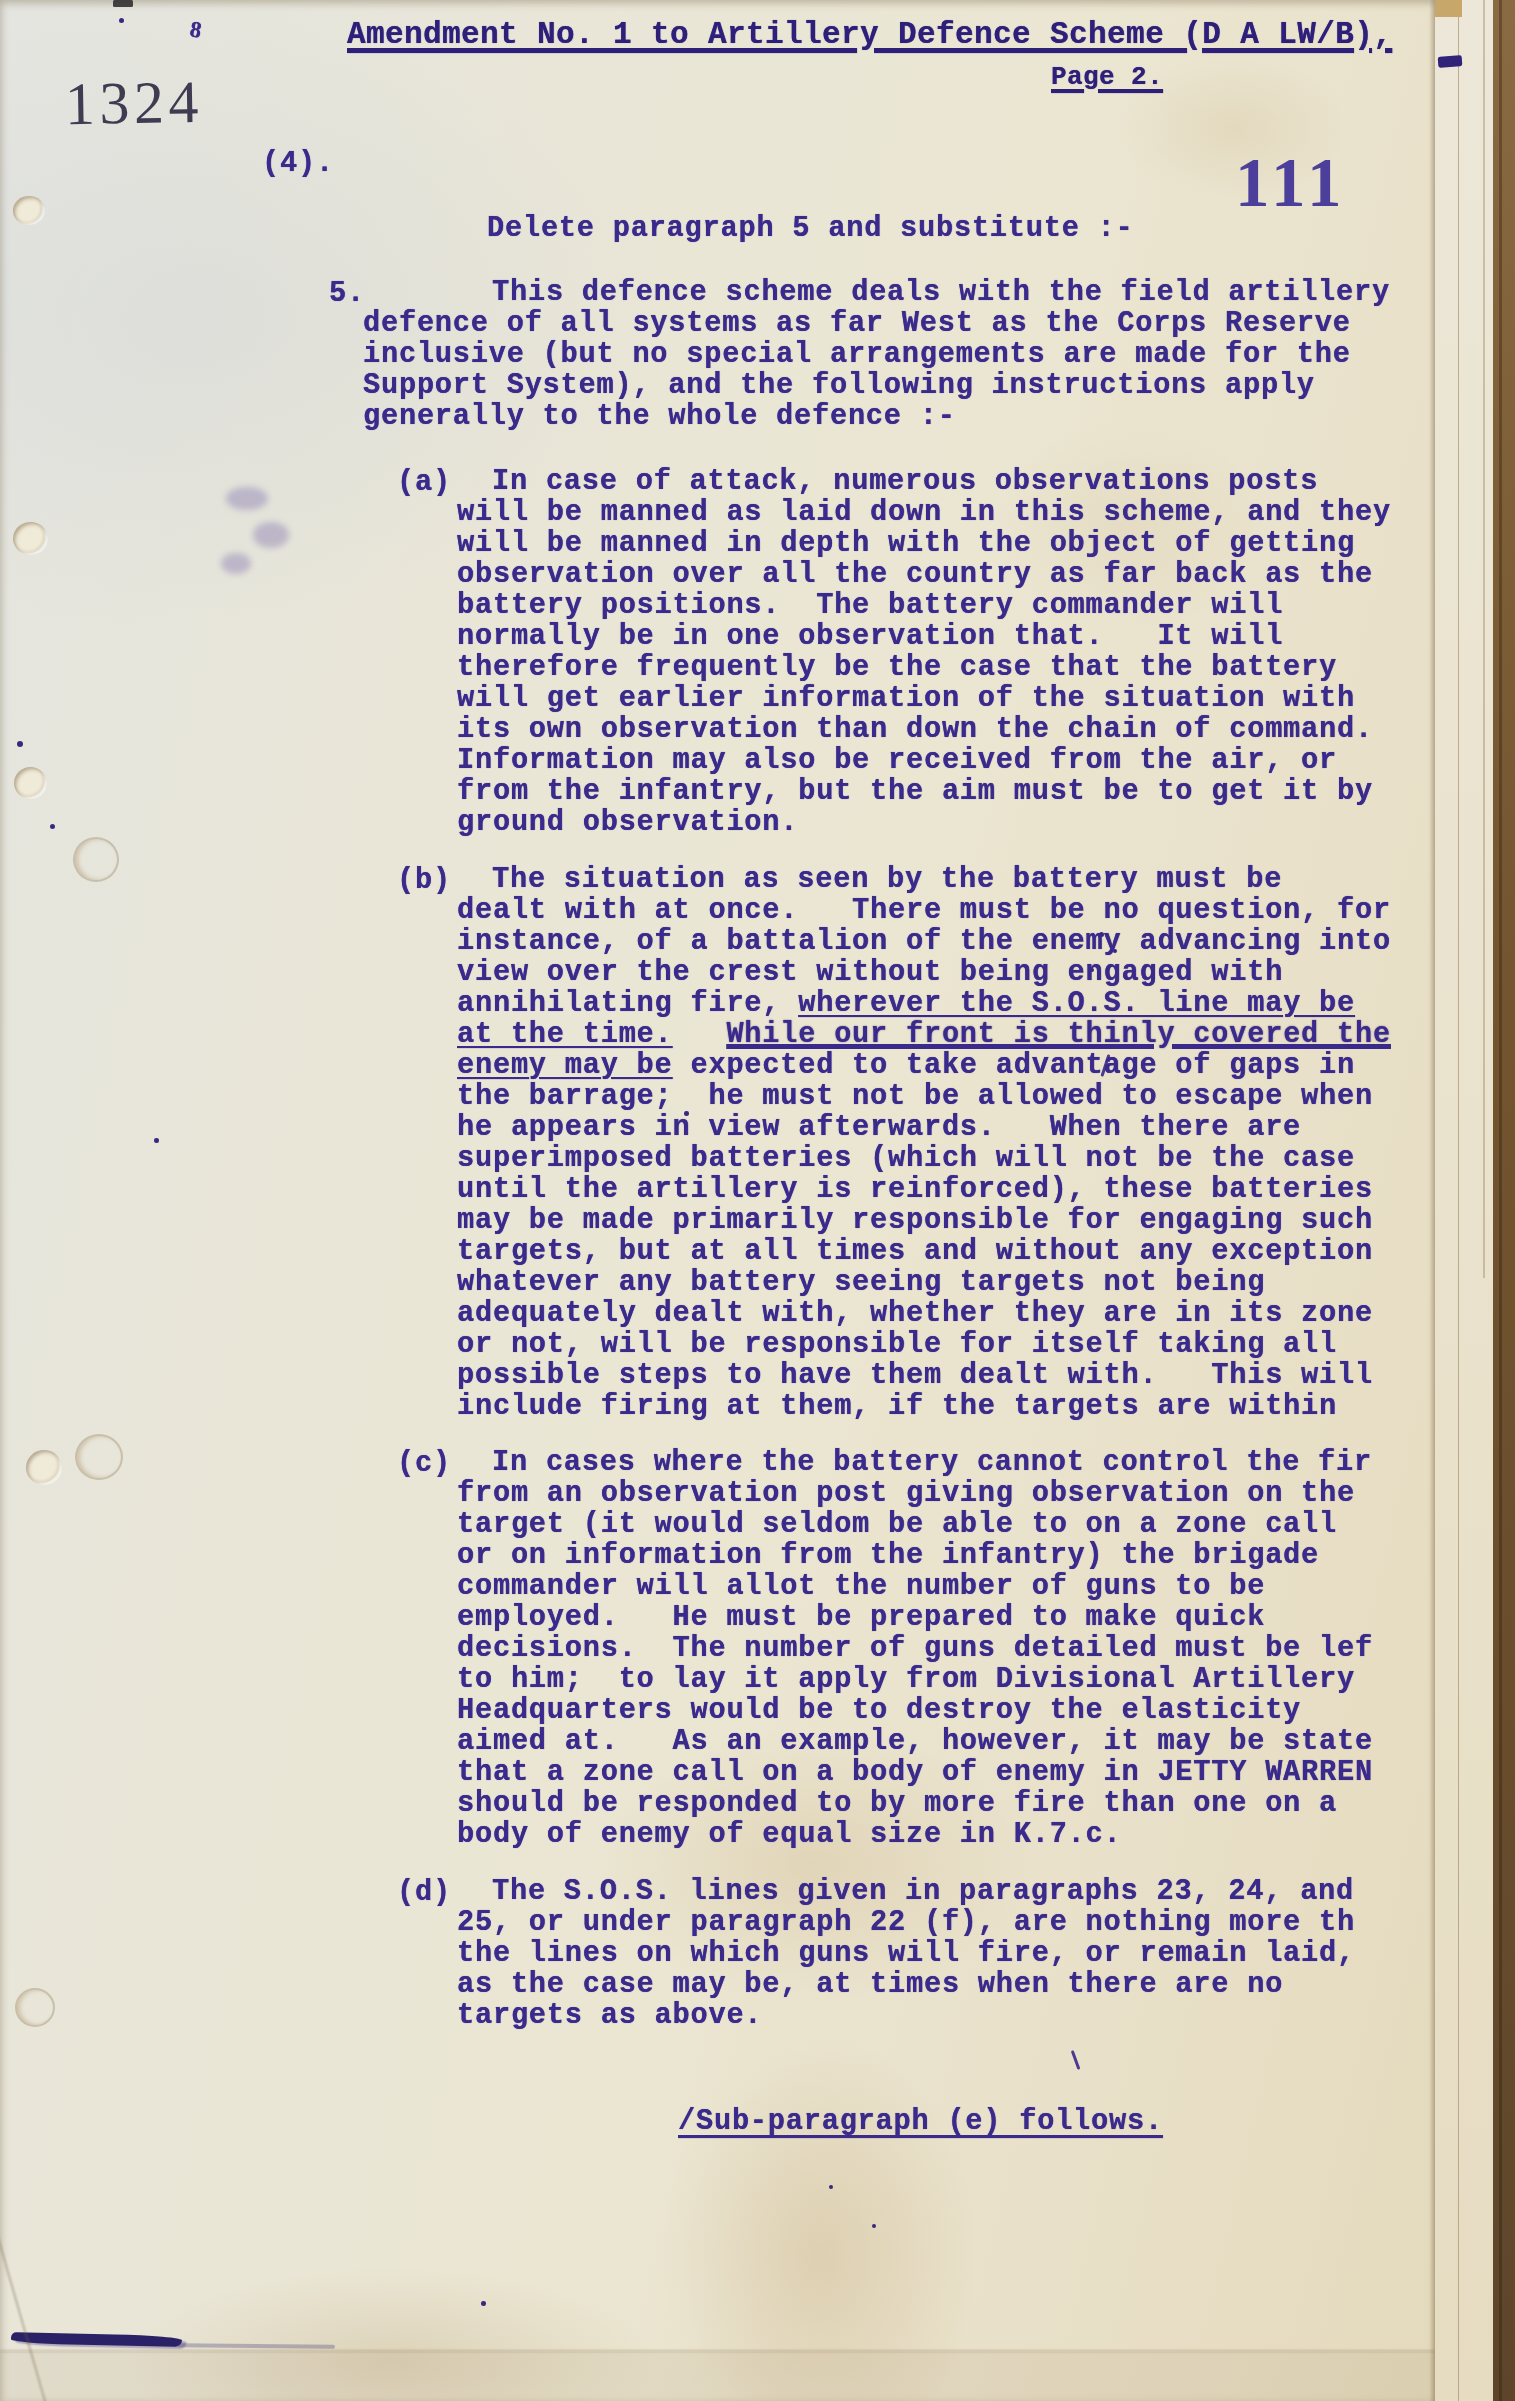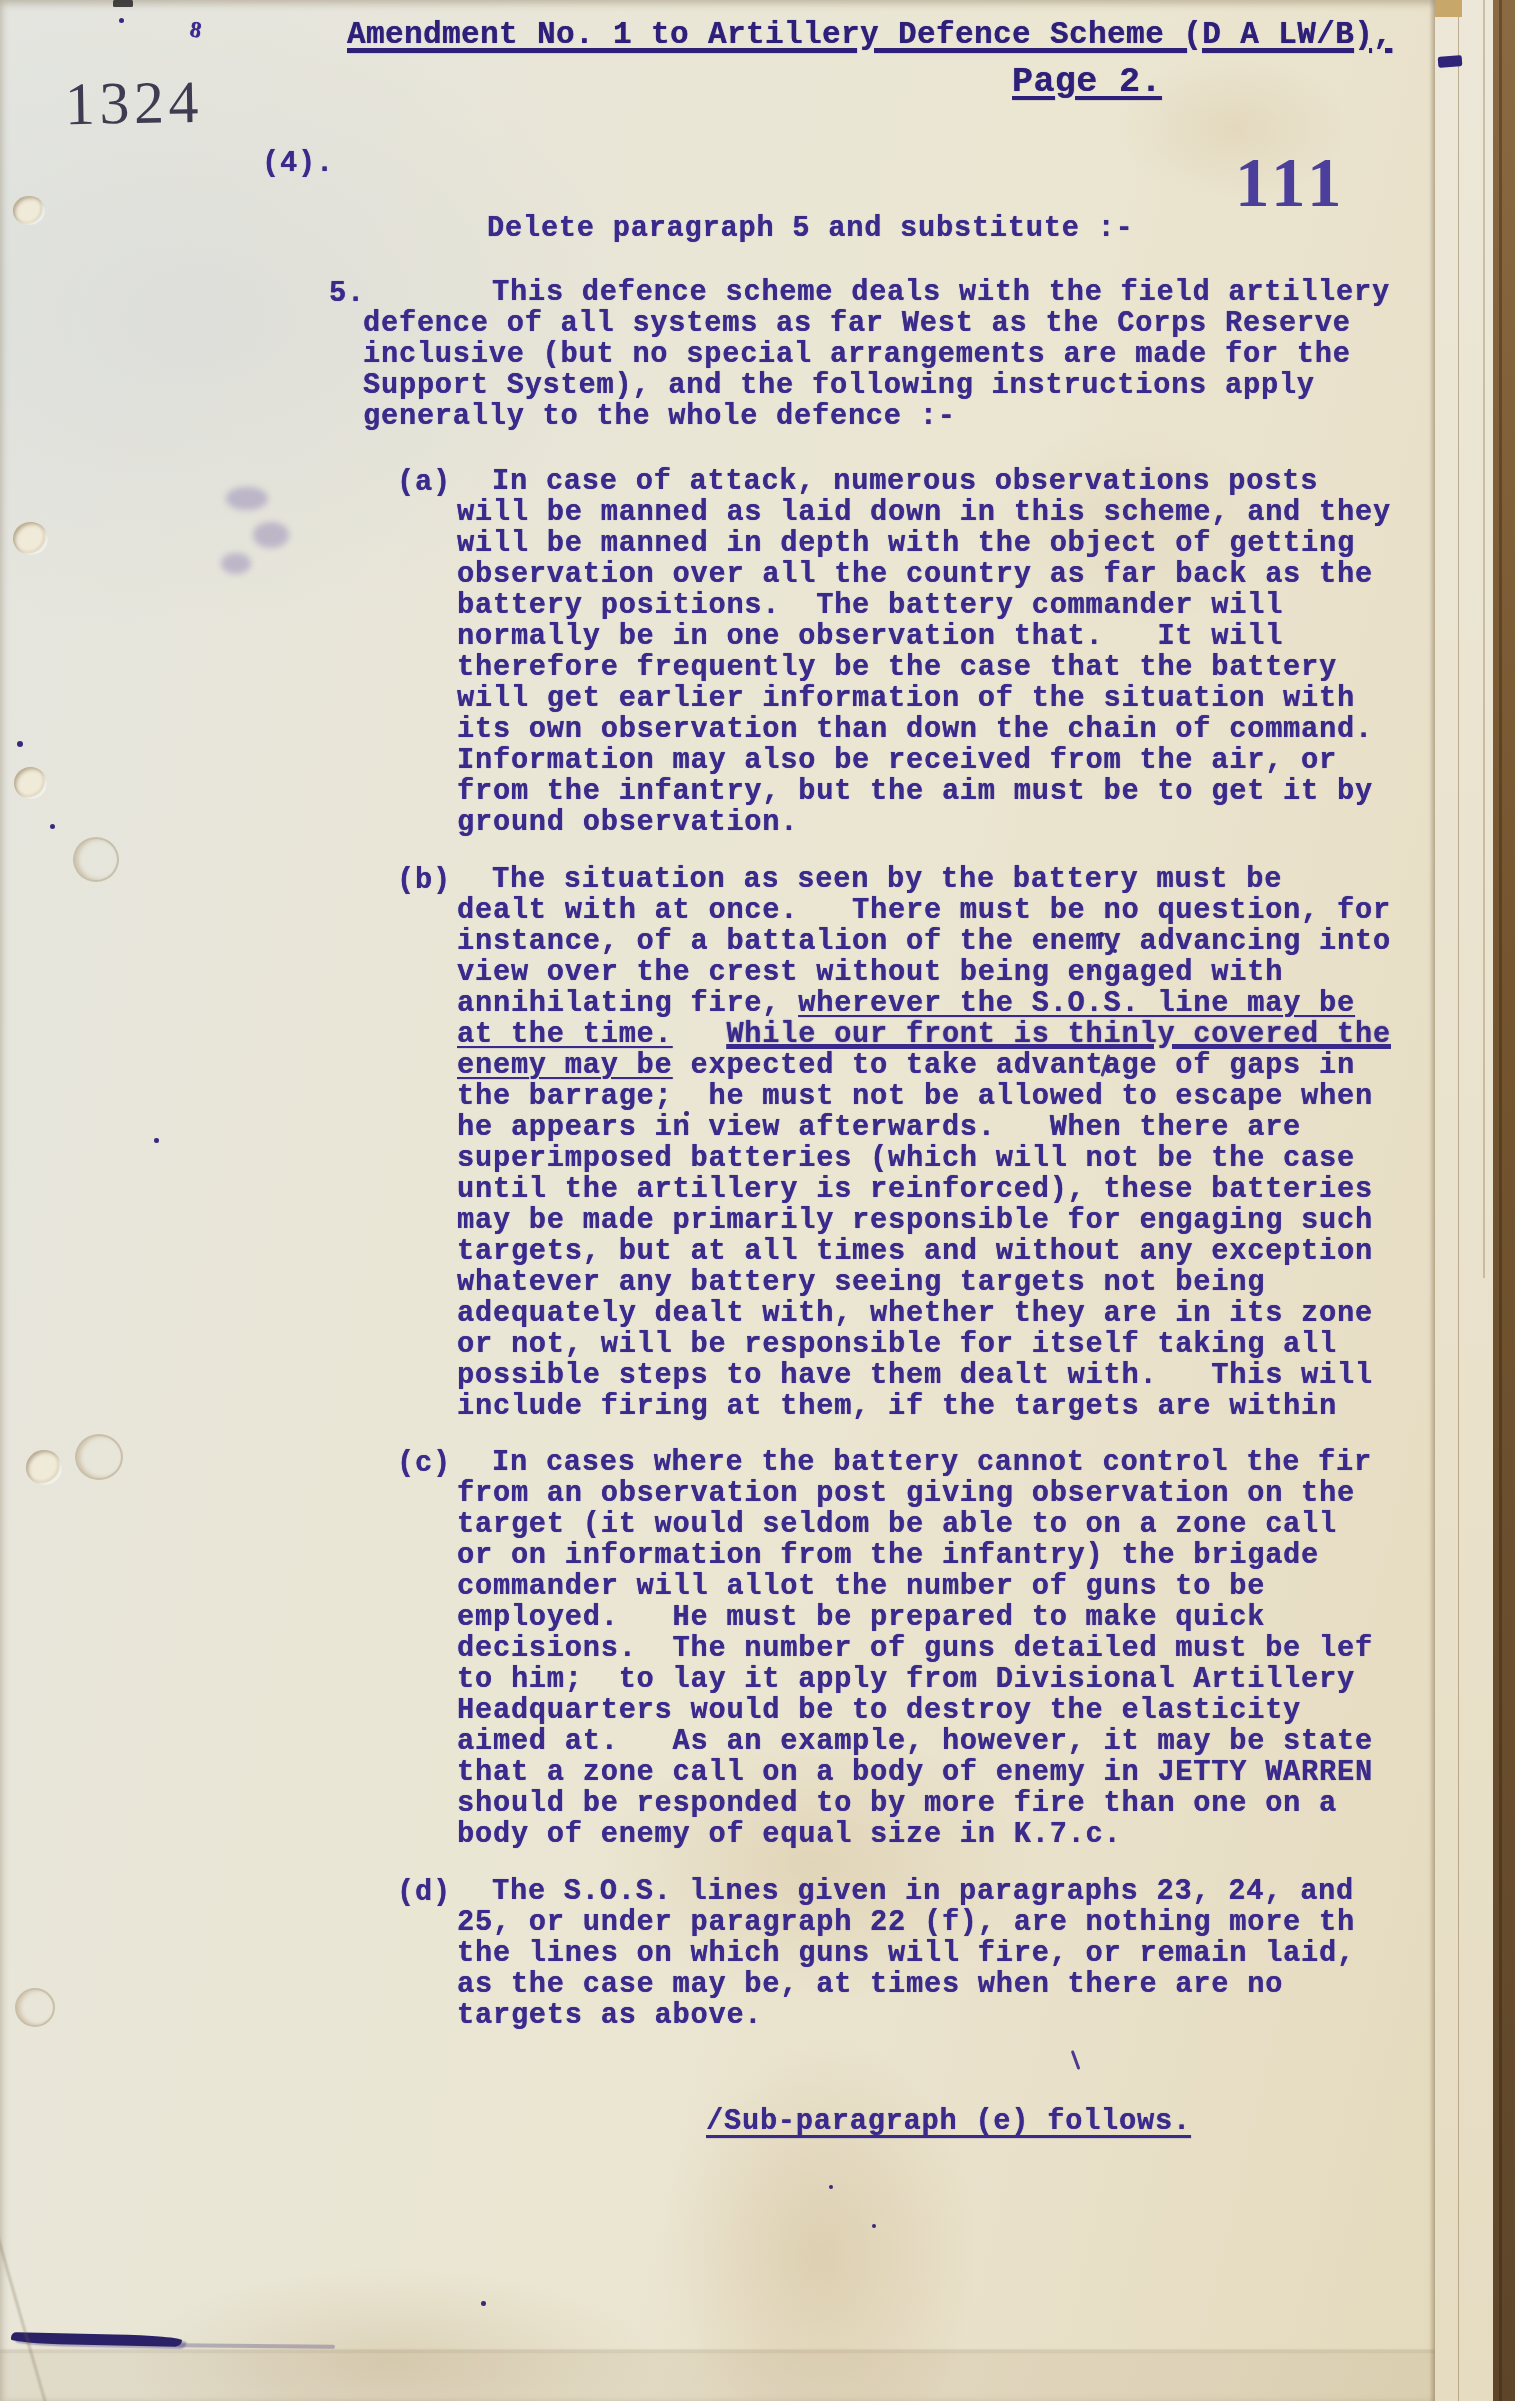--- a/index.html
+++ b/index.html
@@ -47,21 +47,21 @@
     border-radius:2.3px;transform:rotate(-4deg);}
   .tl-mark{position:absolute;left:113px;top:0;width:19.5px;height:6.8px;background:rgba(40,38,40,.85);border-radius:1.5px;}
   .pencil-squiggle{position:absolute;left:190px;top:16.5px;font-family:"Liberation Serif",serif;
     font-size:22.6px;color:#45415a;transform:rotate(9deg);}
   .pen-tick{position:absolute;background:#4a3a90;border-radius:1.5px;}
   
   .typed{color:var(--ink,#3a2a8c);font-weight:bold;letter-spacing:0.8px;
     text-shadow:0 0 0.8px rgba(58,42,140,.85), 0.4px 0.4px 0 rgba(58,42,140,.3);}
   .hdr-title{position:absolute;left:347px;top:16.5px;font-size:31px;letter-spacing:0.4px;
     color:var(--ink-dark,#2e1f78);text-decoration:underline;text-decoration-thickness:4.5px;text-underline-offset:5.3px;}
-  .hdr-page{position:absolute;left:1012px;top:62px;font-size:35px;letter-spacing:0.4px;
+  .hdr-page{position:absolute;left:1051px;top:62px;font-size:26px;letter-spacing:0.4px;
     color:var(--ink-dark,#2e1f78);text-decoration:underline;text-decoration-thickness:3.8px;text-underline-offset:4.5px;}
   .margin-num{position:absolute;left:65px;top:69px;font-family:"Liberation Serif",serif;
     font-size:60px;font-weight:normal;letter-spacing:4.5px;color:var(--pencil,#3f3c52);transform:rotate(-1deg);}
   .stamp{position:absolute;left:1235px;top:144px;font-family:"Liberation Serif",serif;
     font-size:69px;font-weight:bold;letter-spacing:5.3px;color:var(--stamp,#4c3f9c);}
   .sec-ref{position:absolute;left:262px;top:147px;font-size:28.6px;}
   .sec-heading{position:absolute;left:394px;top:147px;font-size:28.6px;}
   .instruction{position:absolute;left:487px;top:212px;font-size:28.6px;}
   .body-text{position:absolute;left:0;top:277px;width:1516px;font-size:28.6px;}
   .para{position:relative;margin:0 0 25.6px 0;}
@@ -69,21 +69,21 @@
   .para.lettered{padding-left:457px;}
   .plabel{position:absolute;top:0;}
   .numbered > .plabel{left:329px;}
   .lettered > .plabel{left:397px;}
   .line{height:31px;line-height:31px;white-space:pre;}
   .numbered .line.first{padding-left:129px;}
   .lettered .line.first{padding-left:35px;}
   .u{text-decoration:underline;text-decoration-thickness:2.3px;text-underline-offset:3.8px;}
   .u2{text-decoration:underline;text-decoration-thickness:4.5px;text-underline-offset:1.5px;
       text-shadow:0 0 1.5px rgba(46,31,120,.8);}
-  .footer-note{position:absolute;left:706px;top:2105px;font-size:28.6px;
+  .footer-note{position:absolute;left:678px;top:2105px;font-size:28.6px;
     text-decoration:underline;text-decoration-thickness:3px;text-underline-offset:6px;}
 </style>
 </head>
 <body>
 
 <div class="page" style="--ink: #3a2a8c; --ink-dark: #2e1f78; --stamp: #4c3f9c; --pencil: #3f3c52;">
 
   <div class="sheet">
 
     <div class="hole" style="left:12.8px;top:196px;width:32px;height:28.6px;"></div>

